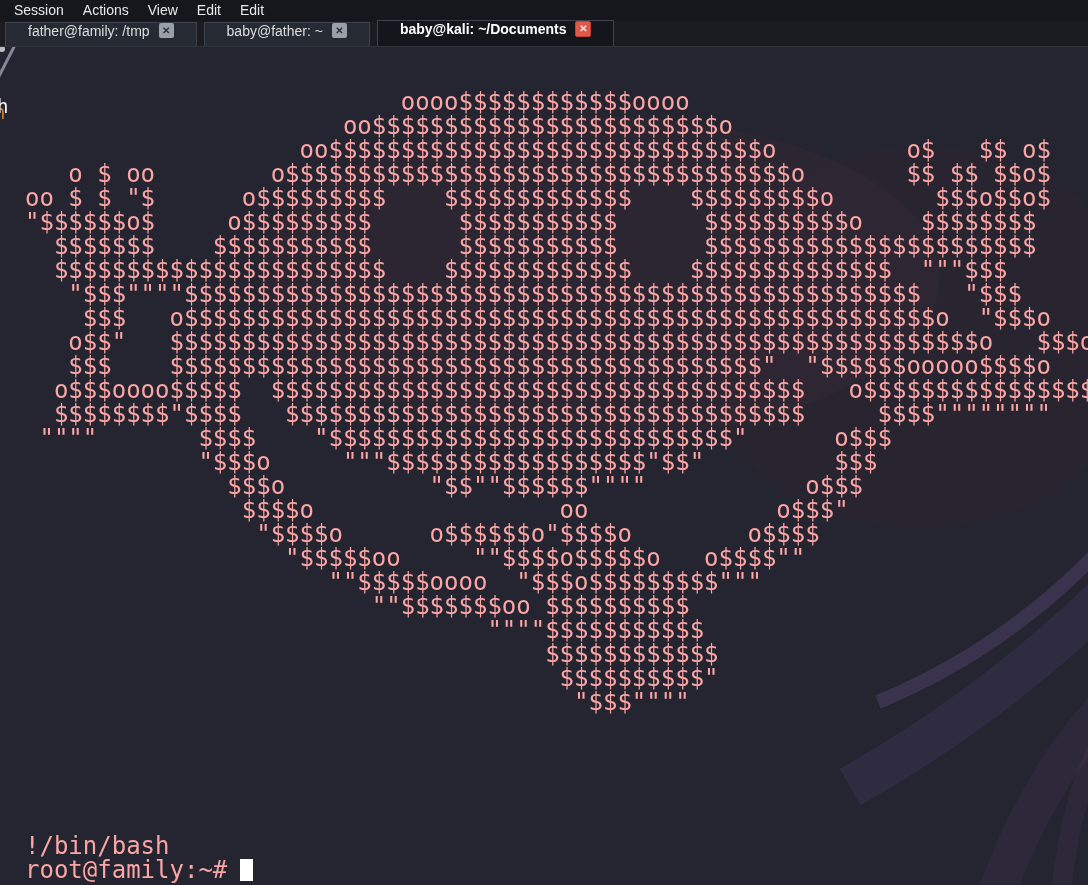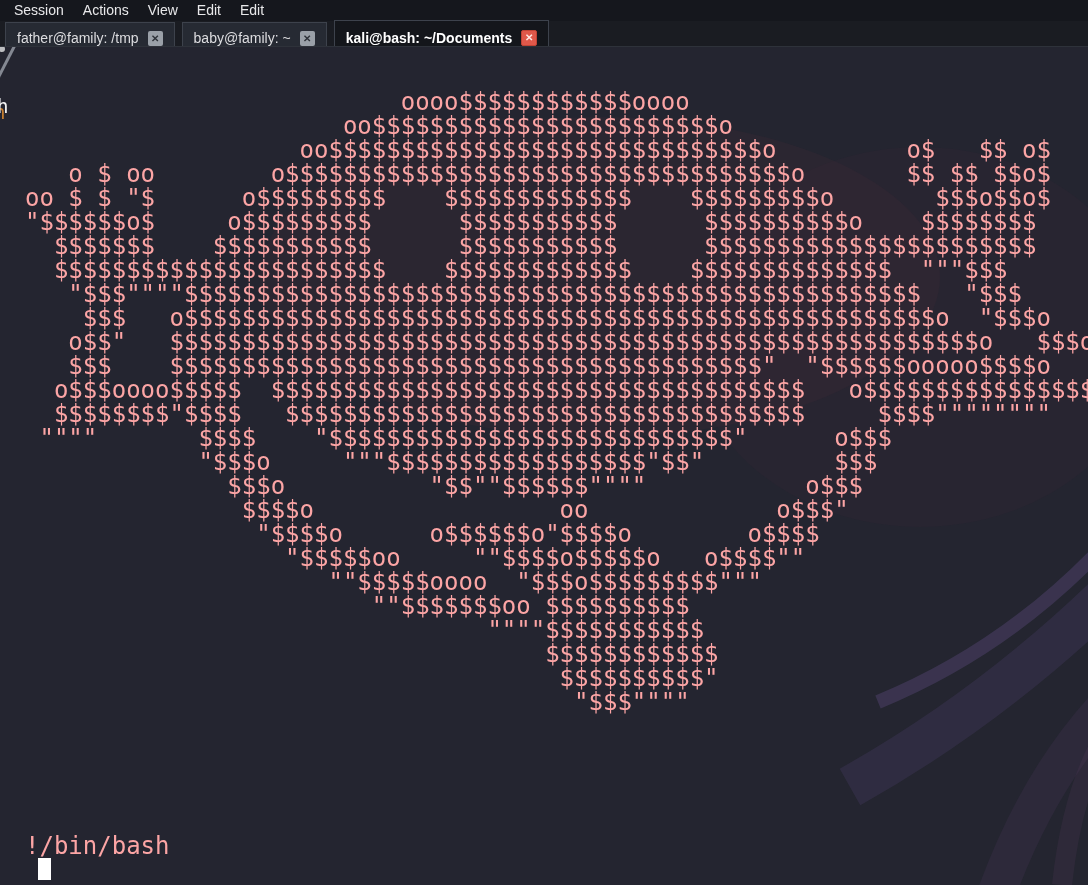--- a/index.html
+++ b/index.html
@@ -8,21 +8,21 @@
 
   
   .menubar{position:absolute;top:0;left:0;width:100%;height:21px;background:#15171d;
            display:flex;align-items:flex-end;gap:19px;padding-left:14px;box-sizing:border-box;}
   .menubar .mitem{color:#e8e8ea;font-size:14px;line-height:21px;cursor:default;}
 
   
   .tabbar{position:absolute;top:21px;left:0;width:100%;height:26px;background:#1a1c22;
           display:flex;align-items:flex-end;padding-left:5px;box-sizing:border-box;
           border-bottom:1px solid #2e323a;}
-  .tab{display:flex;align-items:flex-end;height:23px;padding:0 11px;margin-right:7px;
+  .tab{display:flex;align-items:flex-start;height:23px;padding:0 22px;margin-right:7px;
        background:#262a33;border:1px solid #3d424c;border-bottom:none;
        font-size:14px;color:#dddde0;white-space:nowrap;}
   .tab.active{height:25px;background:#14161b;color:#ffffff;font-weight:bold;}
   .closebtn{display:inline-flex;align-items:center;justify-content:center;
             width:15px;height:15px;margin-left:9px;border-radius:2px;
             background:#9aa0a8;color:#2d3138;font-size:10px;font-weight:bold;line-height:1;}
   .tab.active .closebtn{background:#e0584a;color:#ffe9e5;border:1px solid #c24335;
             width:14px;height:14px;box-sizing:content-box;}
 
   
@@ -55,25 +55,25 @@
     <span class="mitem">Edit</span>
     <span class="mitem">Edit</span>
   </div>
 
   <div class="tabbar">
     <div class="tab">
       <span>father@family: /tmp</span>
       <span class="closebtn">✕</span>
     </div>
     <div class="tab">
-      <span>baby@family: ~</span>
+      <span>baby@father: ~</span>
       <span class="closebtn">✕</span>
     </div>
     <div class="tab active">
-      <span>kali@bash: ~/Documents</span>
+      <span>baby@kali: ~/Documents</span>
       <span class="closebtn">✕</span>
     </div>
   </div>
 
   <div class="terminal">
 
     <svg class="wallpaper" width="1088" height="838" viewBox="0 0 1088 838">
       <ellipse cx="600" cy="230" rx="340" ry="160" fill="rgba(140,50,75,0.07)"></ellipse>
       <ellipse cx="920" cy="290" rx="230" ry="190" fill="rgba(120,40,80,0.05)"></ellipse>
       <path d="M 850 740 Q 1010 650 1140 515" stroke="rgba(96,74,134,0.20)" stroke-width="42" fill="none"></path>
@@ -109,17 +109,18 @@
                   "$$$$$oo     ""$$$$o$$$$$o   o$$$$""
                      ""$$$$$oooo  "$$$o$$$$$$$$$"""
                         ""$$$$$$$oo $$$$$$$$$$
                                 """"$$$$$$$$$$$
                                     $$$$$$$$$$$$
                                      $$$$$$$$$$"
                                       "$$$""""</pre>
 
     <pre class="term-text outline">!/bin/bash</pre>
     <div class="term-text promptline">
+      <span>root@family:~#</span>
       <span class="cursor"></span>
     </div>
 
   </div>
 </div>
 
 </body></html>

